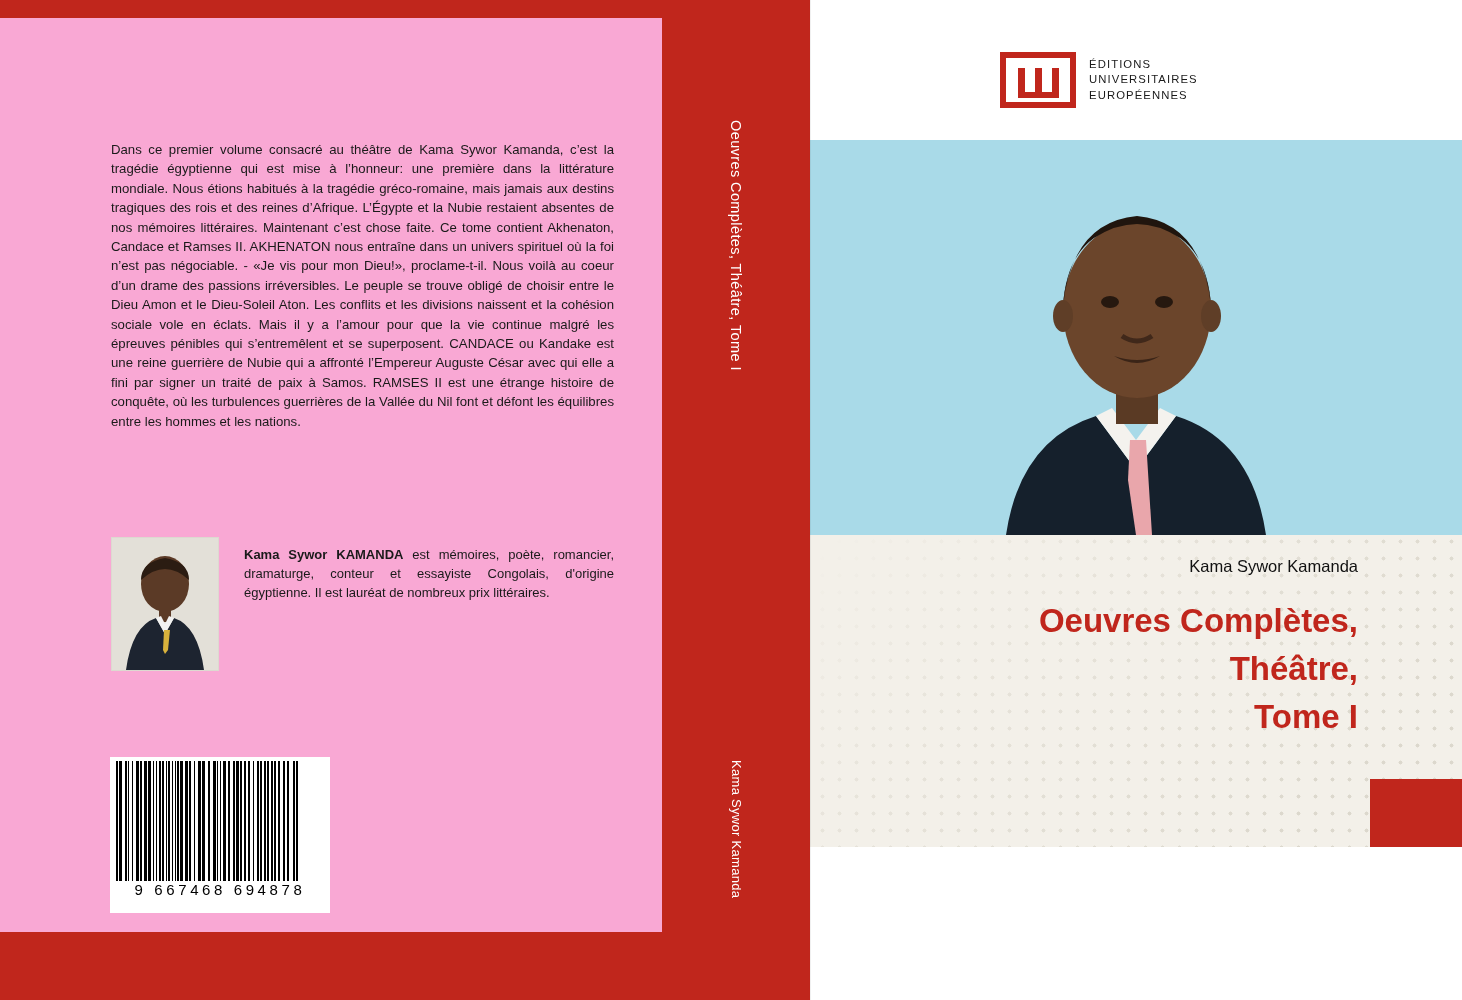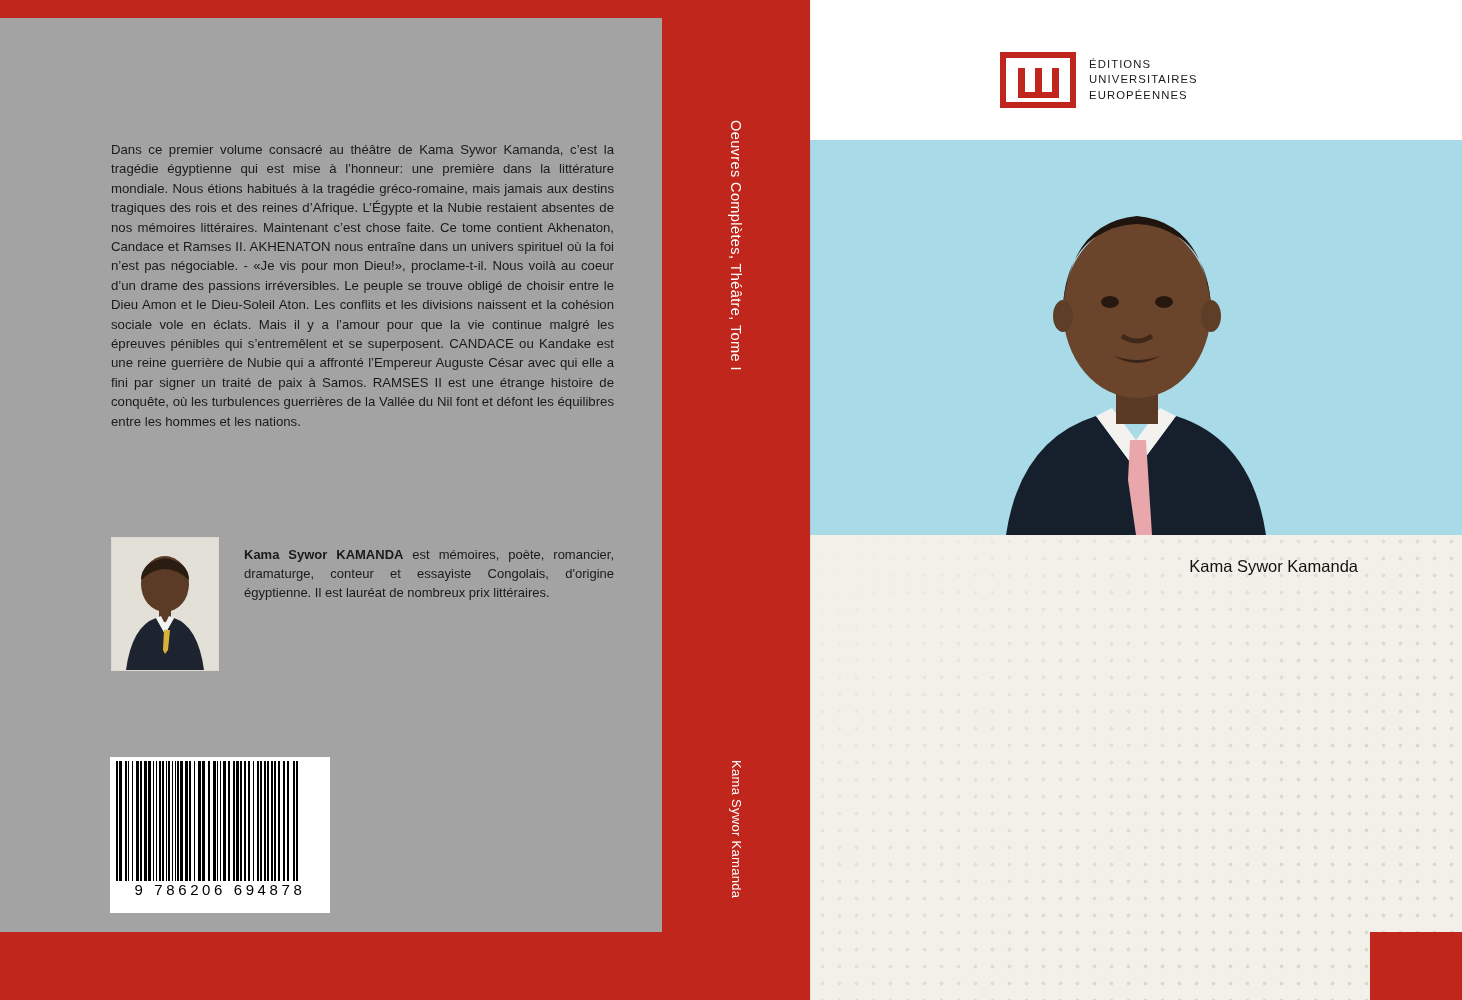--- a/index.html
+++ b/index.html
@@ -18,21 +18,21 @@
     background: #ffffff;
   }
 
   
   .back-panel {
     position: absolute;
     left: 0;
     top: 0;
     width: 762px;
     height: 1000px;
-    background: #a3a3a3;
+    background: #f9a8d4;
   }
   .back-red-top {
     position: absolute;
     left: 0;
     top: 0;
     width: 662px;
     height: 18px;
     background: #c0261c;
   }
   .back-red-bottom {
@@ -163,21 +163,21 @@
     letter-spacing: 0.3px;
     white-space: nowrap;
   }
 
   
   .front-panel {
     position: absolute;
     left: 810px;
     top: 0;
     width: 652px;
-    height: 1000px;
+    height: 847px;
     background: #f3f0e9;
     overflow: hidden;
   }
   
   .dots {
     position: absolute;
     left: 0;
     top: 0;
     width: 652px;
     height: 1000px;
@@ -407,21 +407,21 @@
           <i style="width: 2.9px; background: transparent;"></i>
           <i style="width: 2px;"></i>
           <i style="width: 1.5px; background: transparent;"></i>
           <i style="width: 2px;"></i>
           <i style="width: 2.7px; background: transparent;"></i>
           <i style="width: 1.6px; background: transparent;"></i>
           <i style="width: 1.6px;"></i>
           <i style="width: 1.6px; background: transparent;"></i>
           <i style="width: 1.6px;"></i>
         </div>
-      <div class="barcode-digits">9 786206 694878</div>
+      <div class="barcode-digits">9 667468 694878</div>
     </div>
 
     <div class="back-red-bottom"></div>
   </div>
 
   <div class="spine"></div>
   <div class="spine-title">
     <span>Oeuvres Complètes, Théâtre, Tome I</span>
   </div>
   <div class="spine-author">
@@ -469,15 +469,20 @@
 
         <ellipse cx="253" cy="176" rx="10" ry="16" fill="#5f3e27"></ellipse>
         <ellipse cx="401" cy="176" rx="10" ry="16" fill="#5f3e27"></ellipse>
       </svg>
     </div>
 
     <div class="front-red-corner"></div>
   </div>
 
   <div class="front-author">Kama Sywor Kamanda</div>
+  <div class="front-title">
+    <div>Oeuvres Complètes,</div>
+    <div>Théâtre,</div>
+    <div>Tome I</div>
+  </div>
 
   <div class="seam"></div>
 </div>
 
 </body></html>

